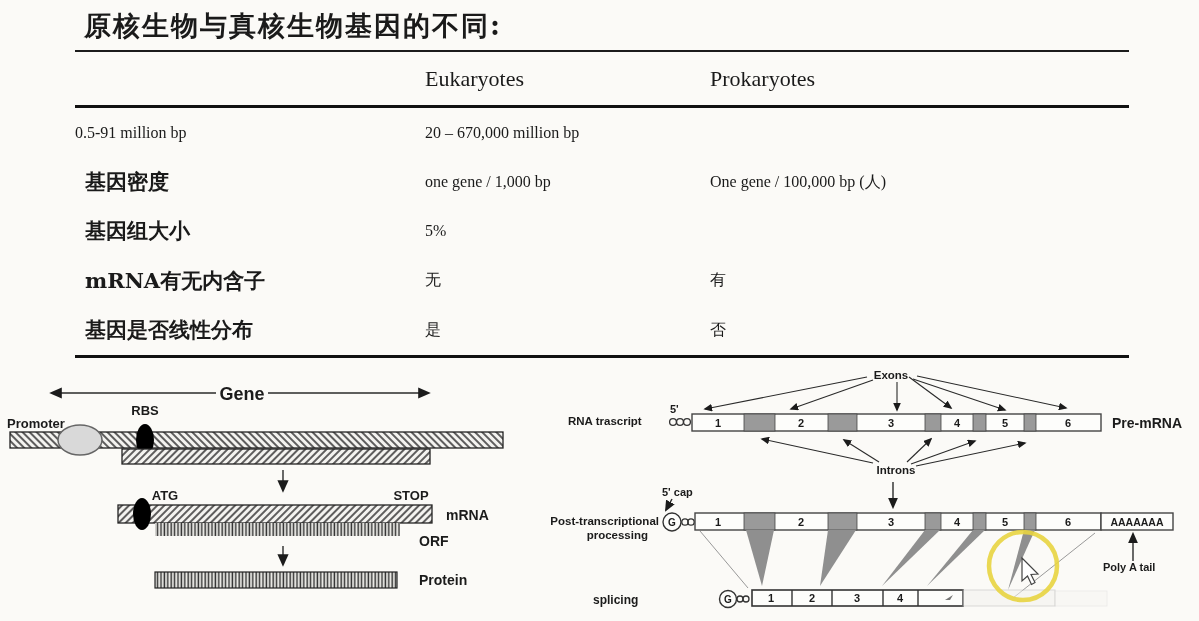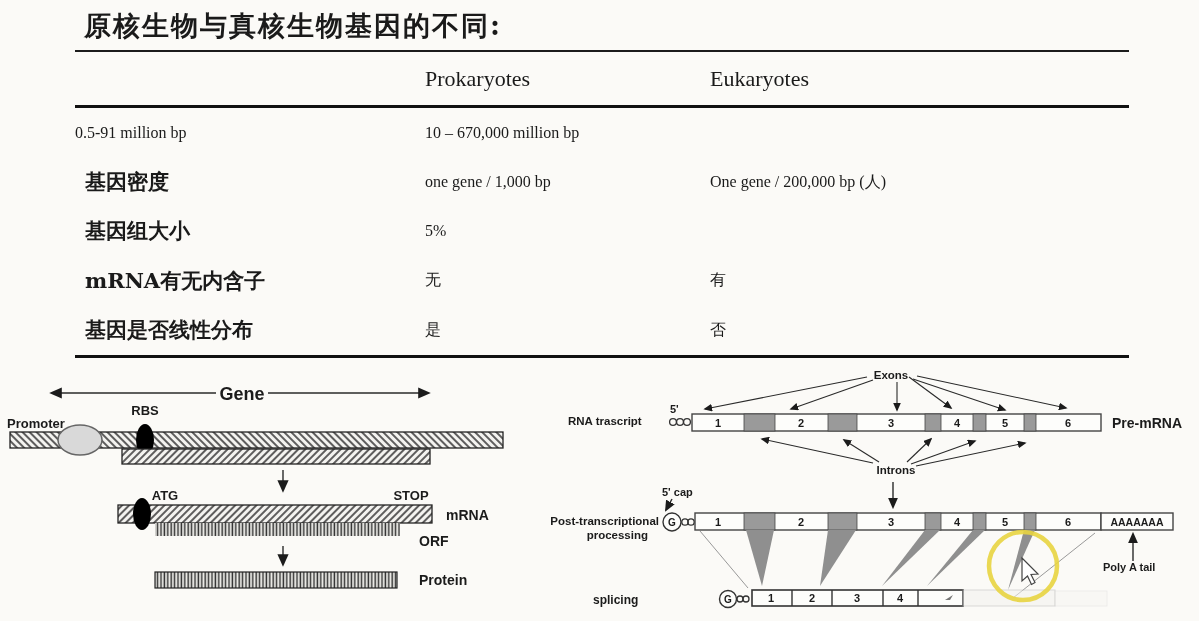--- a/index.html
+++ b/index.html
@@ -25,31 +25,31 @@
 </head>
 <body>
 
 <div class="slide">
 
   <div class="title">原核生物与真核生物基因的不同:</div>
 
   <div class="ctable">
     <div class="trow head">
       <div class="cell"></div>
+      <div class="cell hdr">Eukaryotes</div>
       <div class="cell hdr">Prokaryotes</div>
-      <div class="cell hdr">Eukaryotes</div>
     </div>
     <div class="trow">
       <div class="cell">0.5-91 million bp</div>
-      <div class="cell">10 – 670,000 million bp</div>
+      <div class="cell">20 – 670,000 million bp</div>
     </div>
     <div class="trow">
       <div class="cell cn">基因密度</div>
       <div class="cell">one gene / 1,000 bp</div>
-      <div class="cell">One gene / 200,000 bp (人)</div>
+      <div class="cell">One gene / 100,000 bp (人)</div>
     </div>
     <div class="trow">
       <div class="cell cn">基因组大小</div>
       <div class="cell">5%</div>
     </div>
     <div class="trow">
       <div class="cell cn">mRNA有无内含子</div>
       <div class="cell">无</div>
       <div class="cell">有</div>
     </div>

